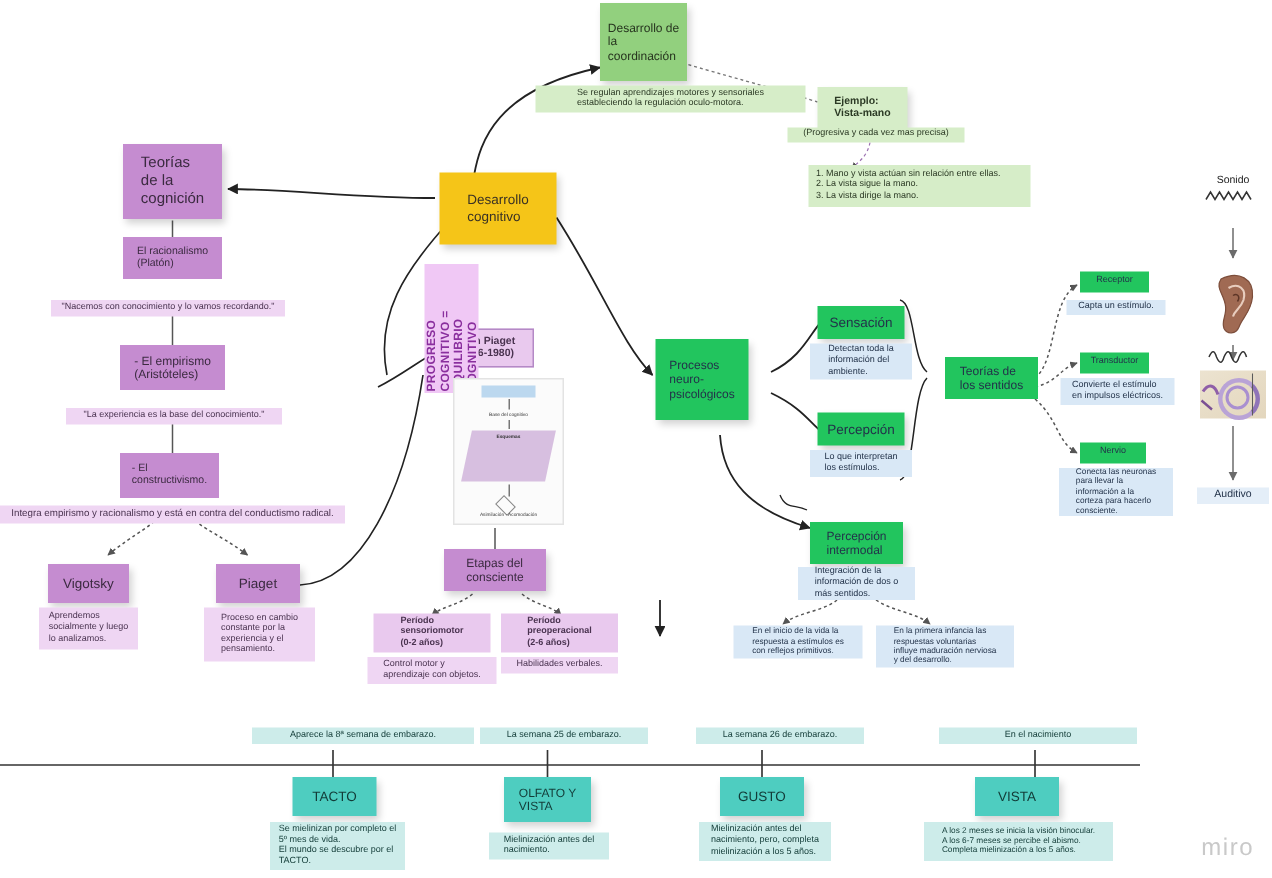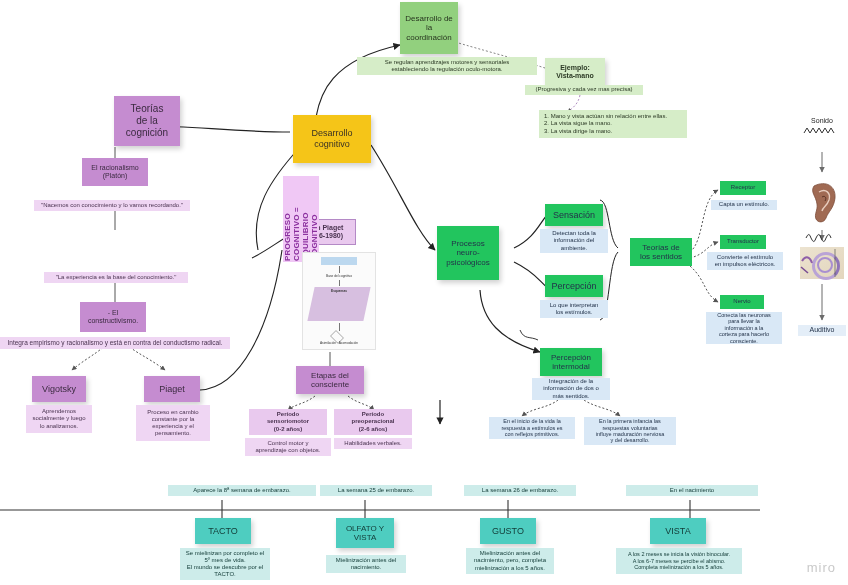--- a/index.html
+++ b/index.html
@@ -5,21 +5,21 @@
   html,body{margin:0;padding:0;}
   body{
     width:848px;height:585px;
     background:#ffffff;
     font-family:"Liberation Sans", sans-serif;
     overflow:hidden;
     position:relative;
   }
   #canvas{position:absolute;inset:0;width:848px;height:585px;}
   svg.links{position:absolute;left:0;top:0;width:848px;height:585px;pointer-events:none;}
-  .node{position:absolute;box-sizing:border-box;text-align:center;
+  .node{position:absolute;box-sizing:border-box;
         display:flex;align-items:center;justify-content:center;
         line-height:1.18;white-space:pre-line;}
   
   .sticky{box-shadow:2px 3px 5px rgba(0,0,0,.18);}
   .yellow{background:#f5c518;color:#3a3224;}
   .purple{background:#c58cd0;color:#3b2a40;}
   .purple2{background:#c58cd0;color:#3b2a40;}
   .lightpurple{background:#e9c9ee;color:#4a3350;}
   .palepurple{background:#efd6f3;color:#4a3350;}
   .green{background:#92d07e;color:#27351f;}
@@ -65,21 +65,21 @@
 
   
   .earbox{position:absolute;}
   #ear-img{left:806px;top:180px;width:34px;height:44px;}
   #cochlea-img{left:800px;top:247px;width:44px;height:32px;
      background:linear-gradient(145deg,#ece3d0 0%,#e3d6bd 100%);}
   .cochlea-spiral{position:absolute;left:12px;top:5px;width:22px;height:22px;
      border:3px solid #b9a3d6;border-radius:50%;border-right-color:#8f74b8;}
   .cochlea-spiral2{position:absolute;left:17px;top:10px;width:12px;height:12px;
      border:2.5px solid #a98fd0;border-radius:50%;}
-  .wm{position:absolute;right:12px;bottom:10px;font-size:13px;color:#c9c9c9;letter-spacing:1px;}
+  .wm{position:absolute;right:12px;bottom:10px;font-size:16px;color:#c9c9c9;letter-spacing:1px;}
 </style>
 </head>
 <body>
 
 <div id="canvas">
 
   <svg class="links" viewBox="0 0 848 585">
     <defs>
       <marker id="ah" markerWidth="7" markerHeight="7" refX="5.5" refY="3" orient="auto">
         <path d="M0,0 L6,3 L0,6 z" fill="#222"></path>
@@ -173,29 +173,31 @@
 
   <div class="node sticky lightgreen t7 b" style="left:545px;top:58px;width:60px;height:28px;">Ejemplo:
 Vista-mano</div>
 
   <div class="node lightgreen t6 pad" style="left:525px;top:85px;width:118px;height:10px;">(Progresiva y cada vez mas precisa)</div>
 
   <div class="node lightgreen t6 pad" style="left:539px;top:110px;width:148px;height:28px;justify-content:flex-start;text-align:left;padding-left:5px;">1. Mano y vista actúan sin relación entre ellas.
 2. La vista sigue la mano.
 3. La vista dirige la mano.</div>
 
-  <div class="node sticky purple t10" style="left:82px;top:96px;width:66px;height:50px;margin-left:32px;">Teorías
+  <div class="node sticky purple t10" style="left:82px;top:96px;width:66px;height:50px;">Teorías
 de la
 cognición</div>
 
   <div class="node purple2 t7" style="left:82px;top:158px;width:66px;height:28px;">El racionalismo
 (Platón)</div>
 
   <div class="node palepurple t6" style="left:34px;top:200px;width:156px;height:11px;">"Nacemos con conocimiento y lo vamos recordando."</div>
 
+  <div class="node purple2 t8" style="left:80px;top:230px;width:70px;height:30px;">- El empirismo
+(Aristóteles)</div>
 
   <div class="node palepurple t6" style="left:44px;top:272px;width:144px;height:11px;">"La experiencia es la base del conocimiento."</div>
 
   <div class="node purple2 t7" style="left:80px;top:302px;width:66px;height:30px;">- El
 constructivismo.</div>
 
   <div class="node palepurple t65" style="left:0px;top:337px;width:230px;height:12px;">Integra empirismo y racionalismo y está en contra del conductismo radical.</div>
 
   <div class="node sticky purple t9" style="left:32px;top:376px;width:54px;height:26px;">Vigotsky</div>
 

